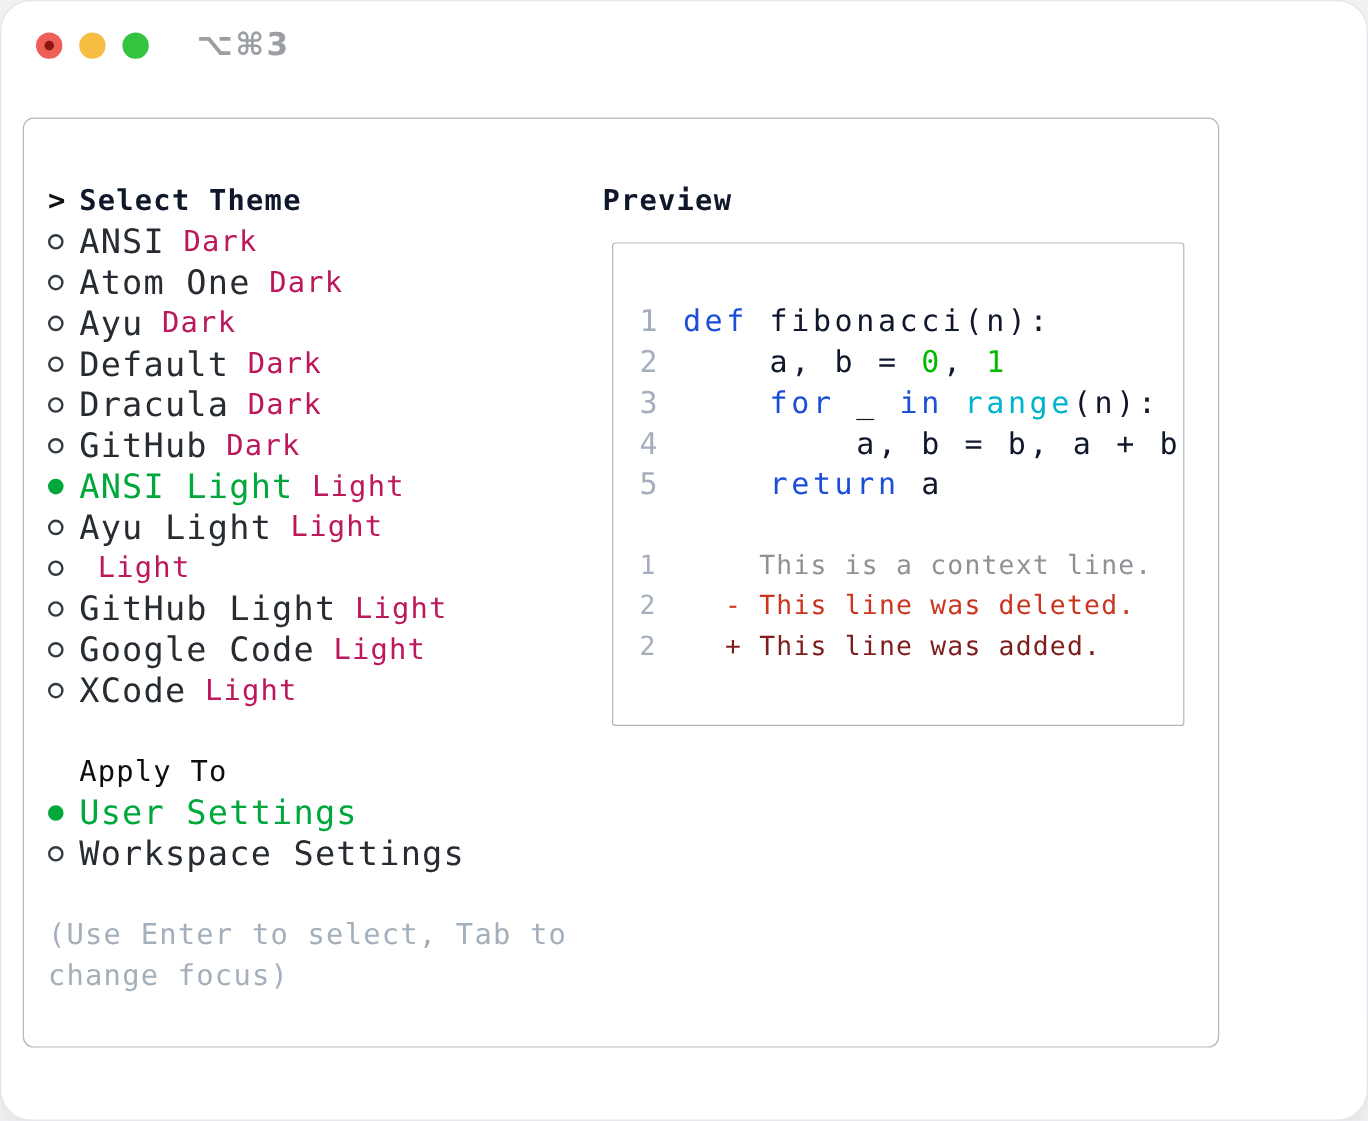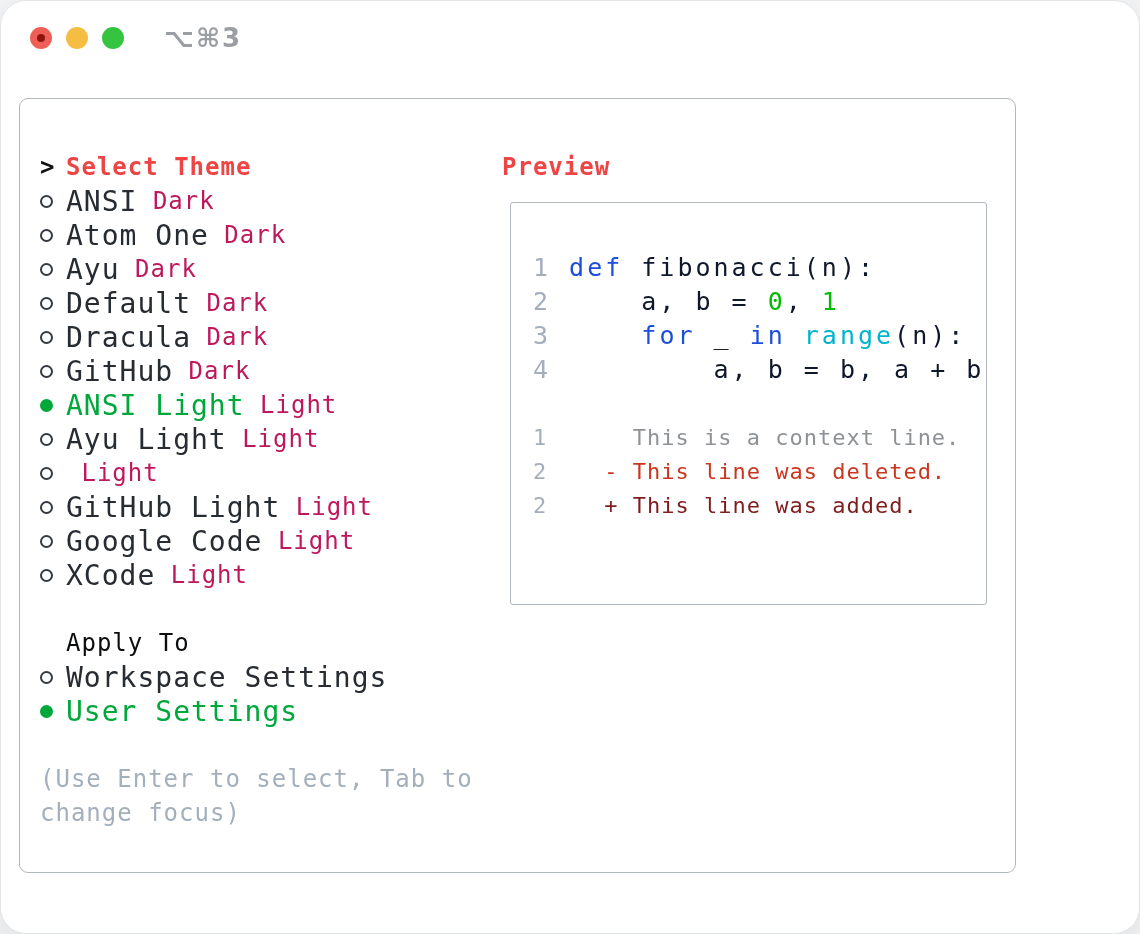--- a/index.html
+++ b/index.html
@@ -33,21 +33,21 @@
     border: 1.5px solid #b1b7bf; border-radius: 9px; background: #ffffff;
   }
 
   
   .left-col { position: absolute; left: 20px; top: 51px; width: 450px; }
   .row { display: flex; align-items: center; height: 34px; white-space: pre; }
   .marker { width: 26px; display: flex; align-items: center; flex: 0 0 26px; }
   .dot { width: 13px; height: 13px; border: 2px solid #343a41; border-radius: 50%; }
   .dot.sel { background: #00a83c; border-color: #00a83c; }
   .prompt { font-size: 24px; font-weight: bold; color: #111; }
-  .hdr { font-size: 24px; font-weight: bold; color: #ef4444; letter-spacing: 1px; }
+  .hdr { font-size: 24px; font-weight: bold; color: #0f172a; letter-spacing: 1px; }
   .item-label { font-size: 28px; color: #272c33; letter-spacing: 1px; text-align: center; }
   .item-label.sel { color: #00a83c; }
   .item-tag { font-size: 24px; color: #be185d; letter-spacing: 1px; }
   .subhdr { font-size: 24px; color: #0b0d0f; letter-spacing: 1px; }
   .spacer { height: 34px; }
   .help {
     margin-top: 0; width: 460px; font-size: 24px; line-height: 34px;
     color: #a4afbc; letter-spacing: 1px;
   }
 
@@ -106,39 +106,40 @@
         </div>
 
       <div class="spacer"></div>
 
       <div class="row">
         <span class="marker"></span>
         <span class="subhdr">Apply To</span>
       </div>
 
       <div>
+          <div class="row"><span class="marker"><span class="dot sel"></span></span><span class="item-label sel">User Settings</span></div>
           <div class="row"><span class="marker"><span class="dot"></span></span><span class="item-label">Workspace Settings</span></div>
-          <div class="row"><span class="marker"><span class="dot sel"></span></span><span class="item-label sel">User Settings</span></div>
         </div>
 
       <div class="spacer"></div>
 
       <div class="help">(Use Enter to select, Tab to change focus)</div>
     </div>
 
     <div class="preview-title row">
       <span class="hdr">Preview</span>
     </div>
 
     <div class="preview-box">
       <div id="code-block">
           <div class="cline"><span class="ln">1 </span><span class="tk-kw">def</span><span class="tk-p"> fibonacci(n):</span></div>
           <div class="cline"><span class="ln">2 </span><span class="tk-p">    a, b = </span><span class="tk-num">0</span><span class="tk-p">, </span><span class="tk-num">1</span></div>
           <div class="cline"><span class="ln">3 </span><span class="tk-p">    </span><span class="tk-kw">for</span><span class="tk-p"> _ </span><span class="tk-kw">in</span><span class="tk-p"> </span><span class="tk-fn">range</span><span class="tk-p">(n):</span></div>
           <div class="cline"><span class="ln">4 </span><span class="tk-p">        a, b = b, a + b</span></div>
+          <div class="cline"><span class="ln">5 </span><span class="tk-p">    </span><span class="tk-kw">return</span><span class="tk-p"> a</span></div>
         </div>
       <div class="spacer"></div>
       <div id="diff-block">
           <div class="dline"><span class="ln">1    </span><span class="tk-ctx">  This is a context line.</span></div>
           <div class="dline"><span class="ln">2    </span><span class="tk-del">- This line was deleted.</span></div>
           <div class="dline"><span class="ln">2    </span><span class="tk-add">+ This line was added.</span></div>
         </div>
     </div>
 
   </div>

